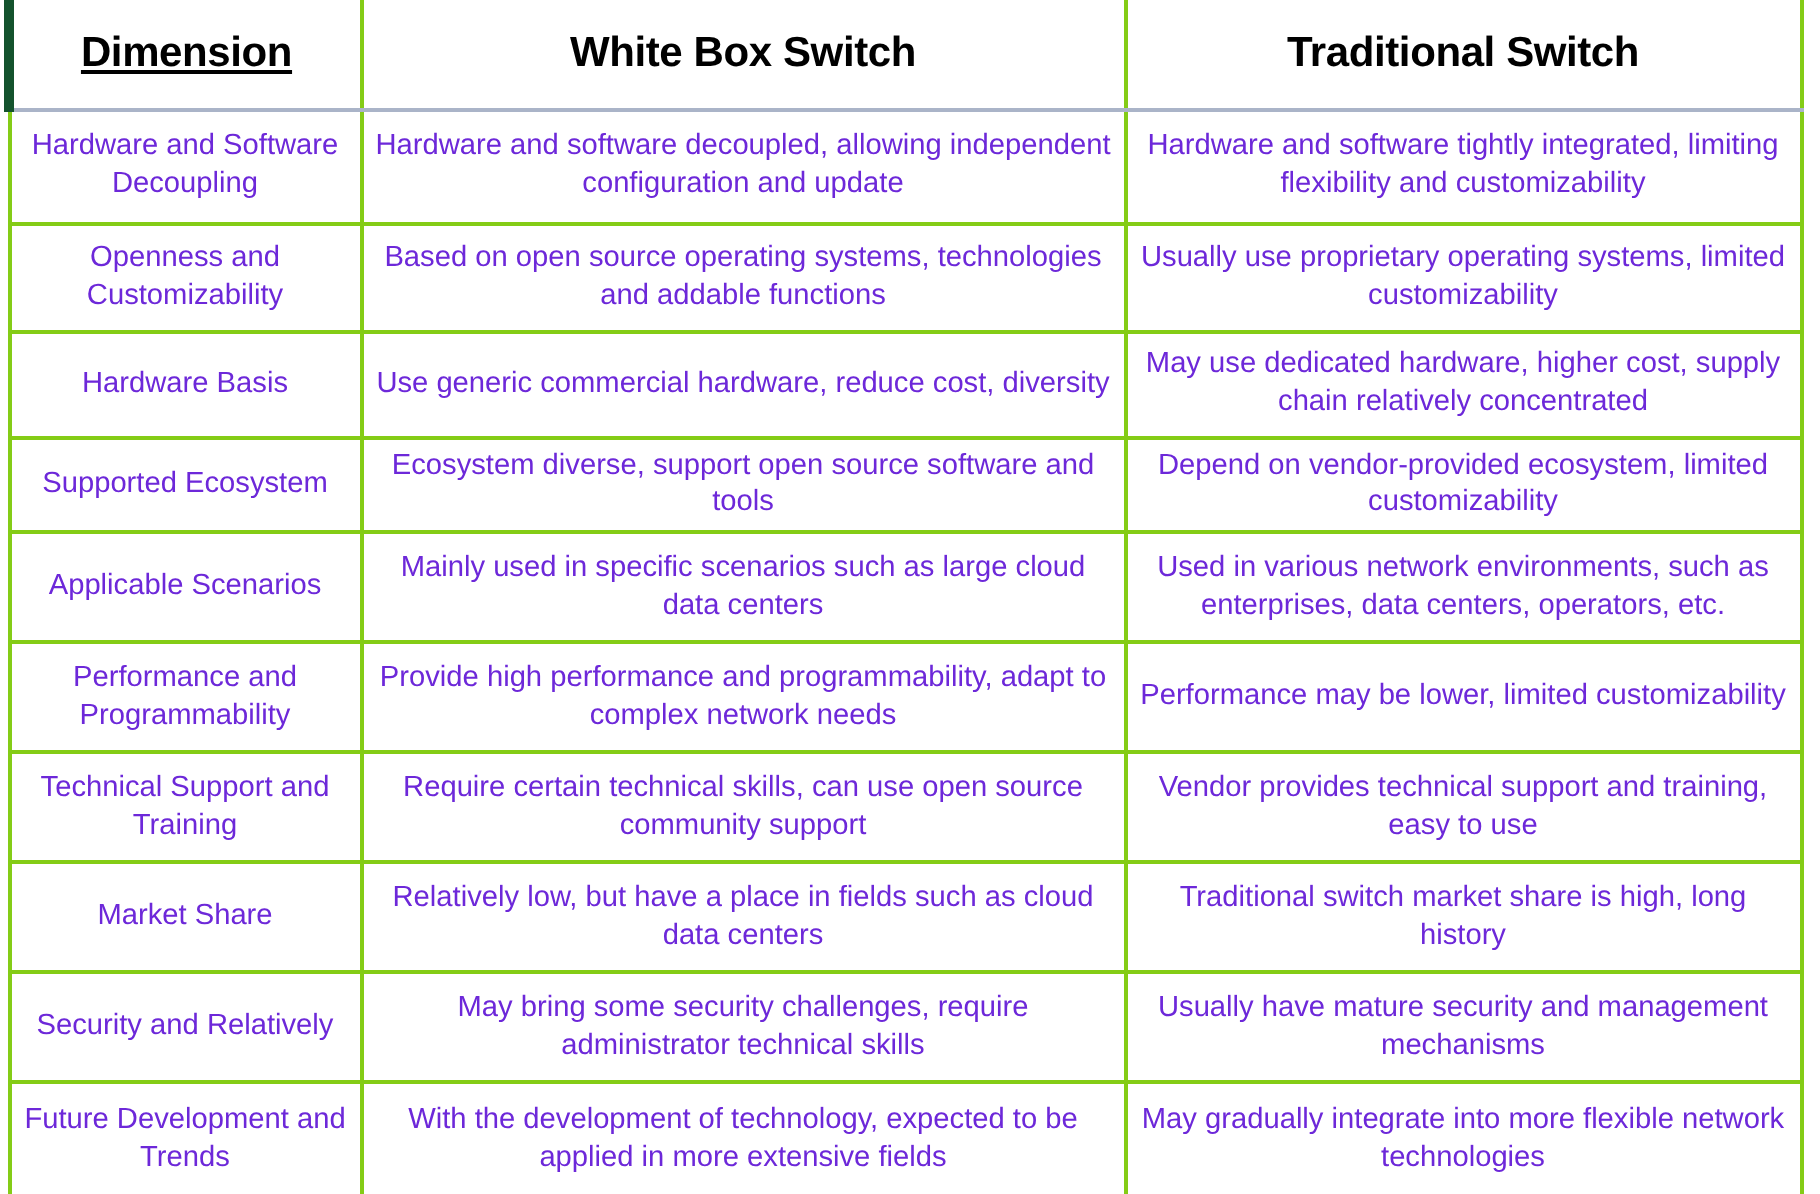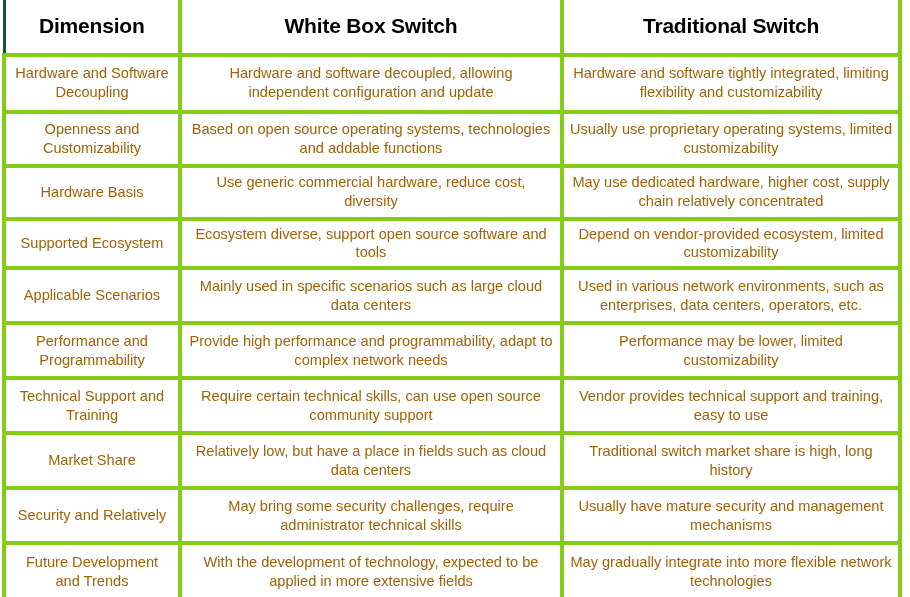--- a/index.html
+++ b/index.html
@@ -30,41 +30,41 @@
     width: 896px;
     margin: 0;
   }
 
   table.comparison col.c1 { width: 176px; }
   table.comparison col.c2 { width: 382px; }
   table.comparison col.c3 { width: 338px; }
 
   table.comparison td,
   table.comparison th {
-    border: 4px solid #84cc16;
+    border: 2px solid #84cc16;
     box-sizing: border-box;
     text-align: center;
     vertical-align: middle;
     padding: 4px 6px;
     line-height: 1.30;
-    color: #a16207;
+    color: #6d28d9;
   }
 
   table.comparison thead th {
     font-weight: bold;
     font-size: 21px;
     letter-spacing: -0.2px;
     height: 54px;
     padding-top: 6px;
     padding-bottom: 8px;
     border-top: 1px solid #ffffff;
     border-bottom: 2px solid #aab4c8;
     color: #000000;
   }
-  table.comparison thead th.h1 { border-left: 3px solid #14532d; }
+  table.comparison thead th.h1 { border-left: 5px solid #14532d; text-decoration: underline; }
 
   table.comparison tbody td {
     font-size: 14.6px;
   }
 
   table.comparison tbody td.dim {
     font-size: 14.6px;
   }
 
   table.comparison tbody tr { height: 53px; }

